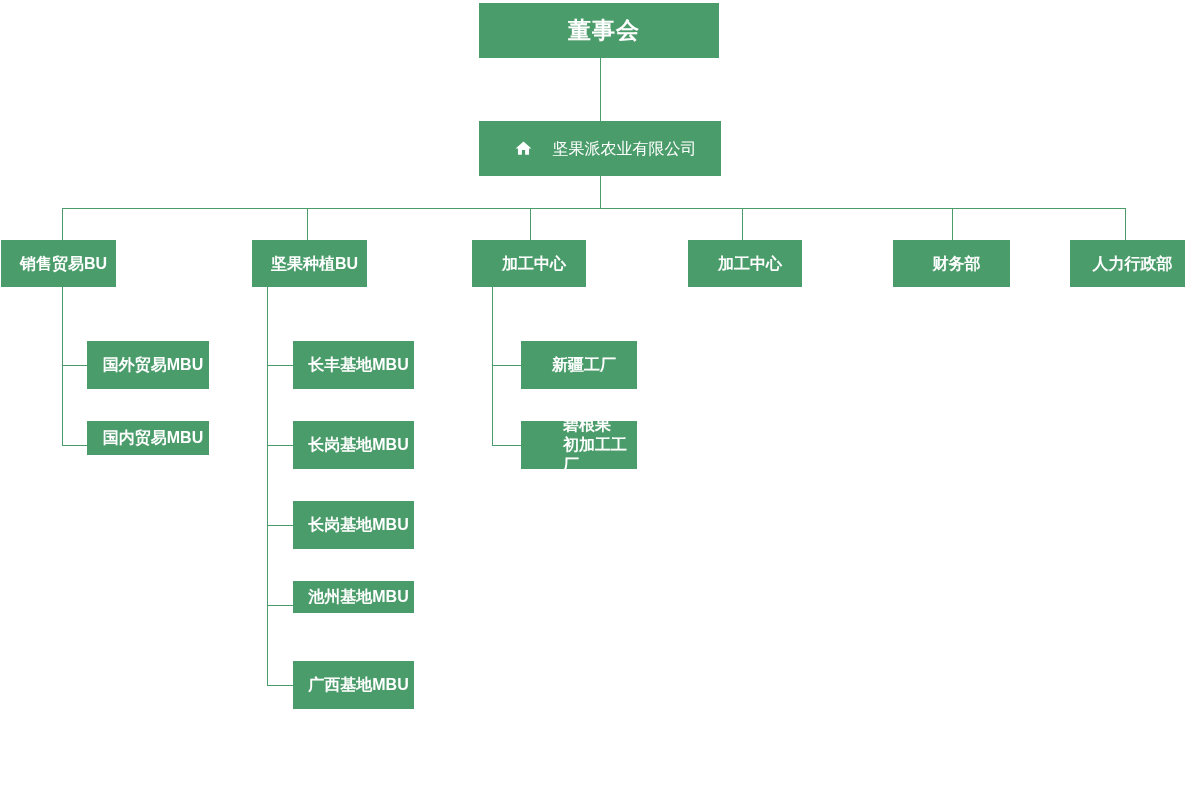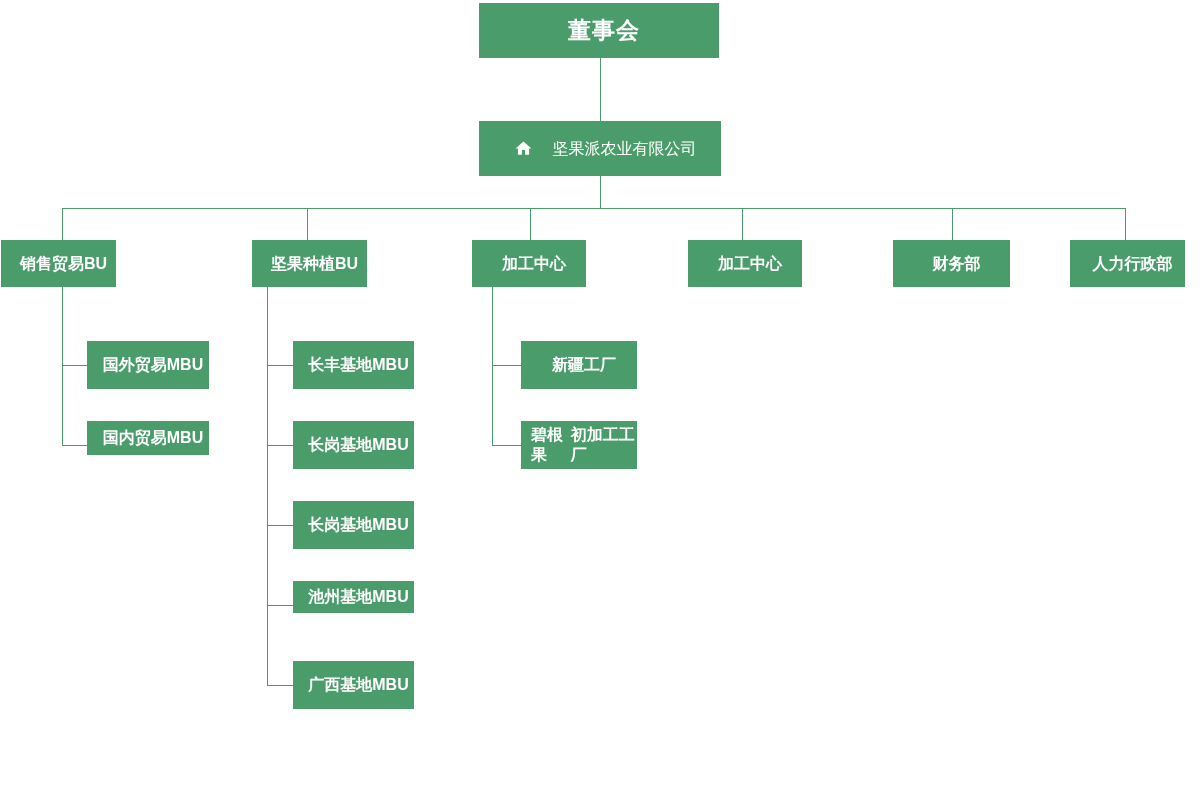--- a/index.html
+++ b/index.html
@@ -31,21 +31,21 @@
     text-align:left;
     font-weight:bold;
     font-size:16px;
     line-height:1.2;
     padding-left:10px;
   }
   .node.root{font-size:23px;letter-spacing:1px;}
   .node.company{font-weight:normal;font-size:16px;gap:20px;}
   .node.company .home{display:flex;align-items:center;}
   .node.l4{font-size:16px;}
-  .node .two-line{display:flex;flex-direction:row;line-height:20px;}
+  .node .two-line{display:flex;flex-direction:column;line-height:20px;margin-left:32px;}
 </style>
 </head>
 <body>
 
 <div class="canvas">
 
   <div class="line v" style="left:600px;top:58px;height:63px"></div>
   <div class="line v" style="left:600px;top:176px;height:32px"></div>
   <div class="line h" style="left:62px;top:208px;width:1064px"></div>
 

